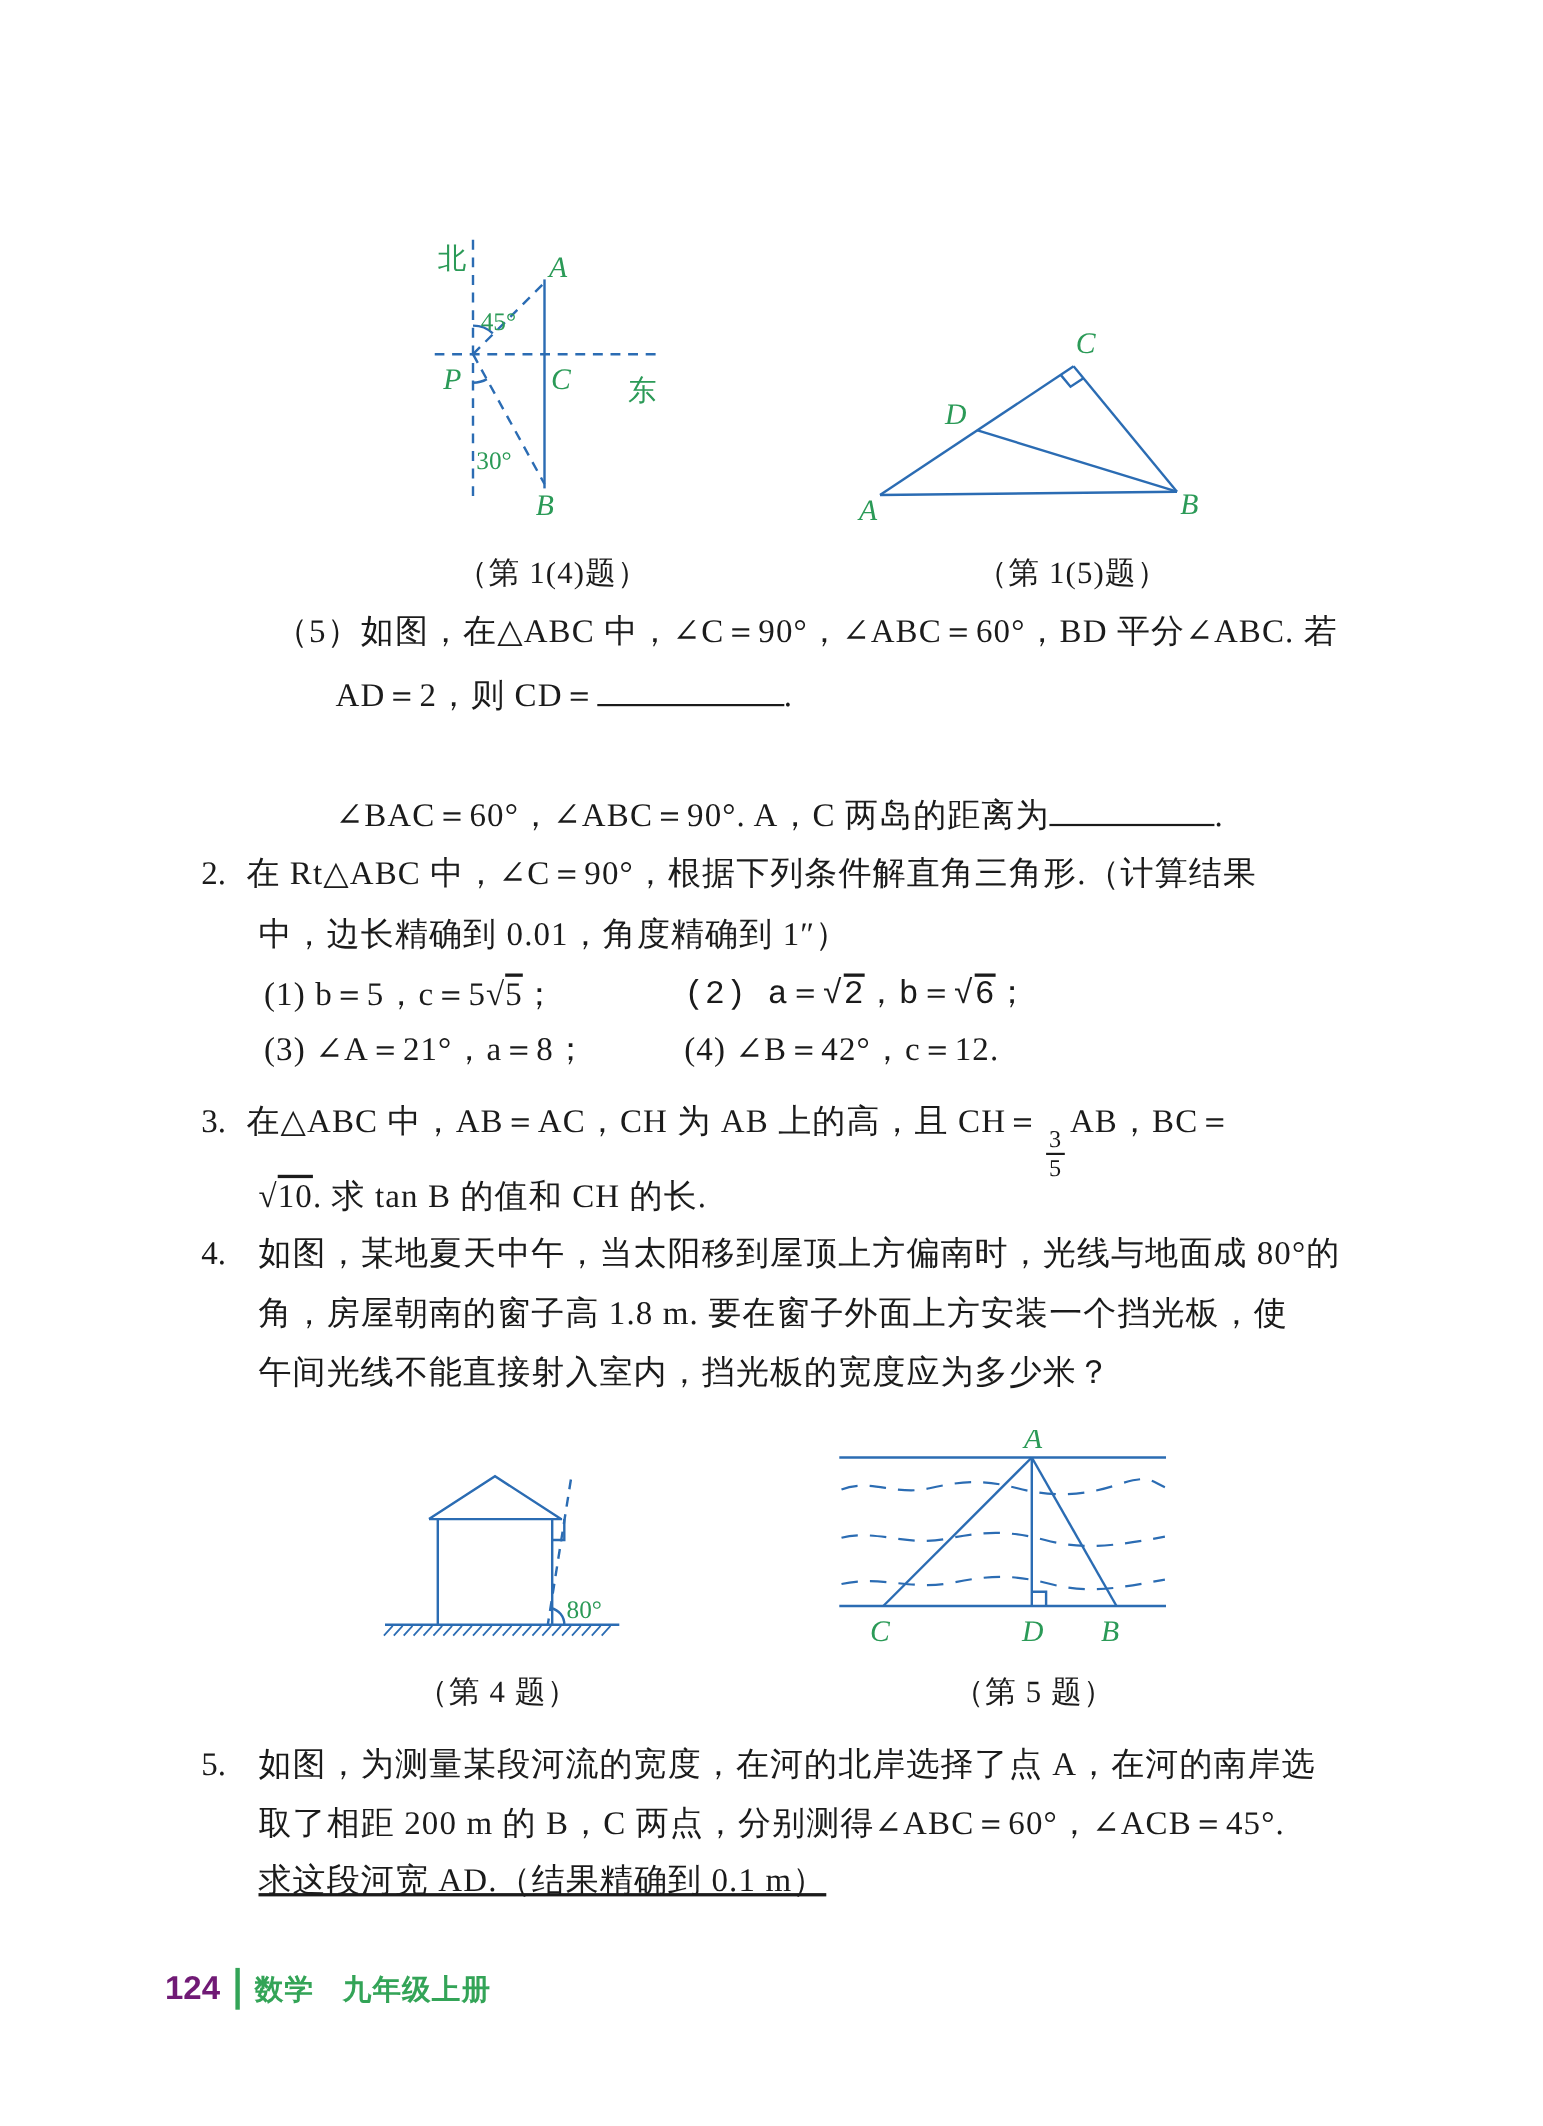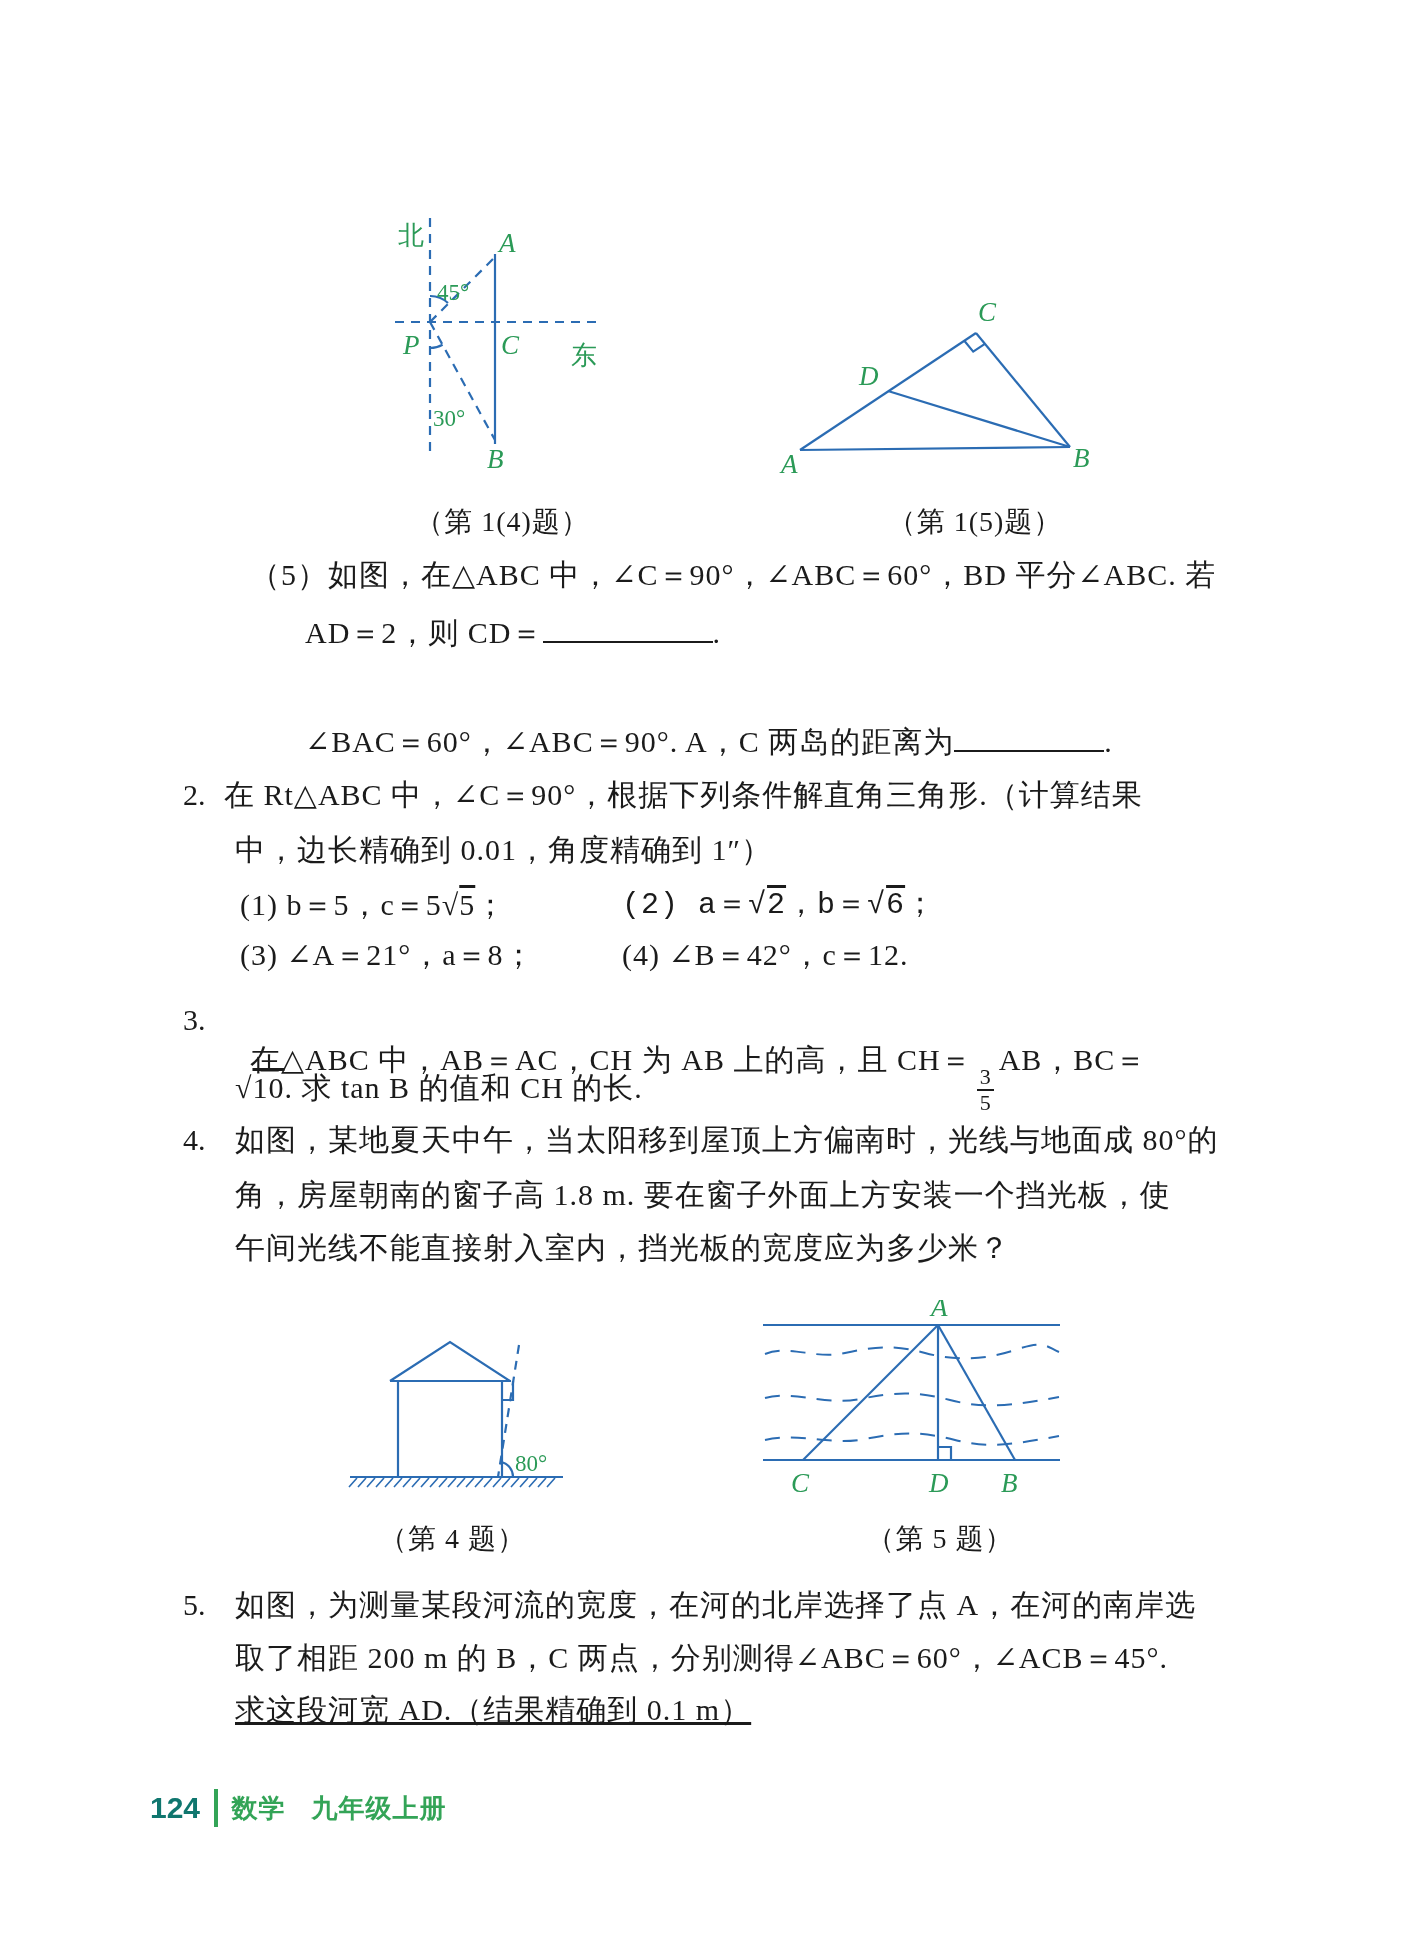--- a/index.html
+++ b/index.html
@@ -19,21 +19,21 @@
   .bl{stroke:var(--line_blue,#2b6cb3);fill:none;stroke-width:2.2;}
   .blt{stroke:var(--line_blue,#2b6cb3);fill:none;stroke-width:1.6;}
   .bld{stroke:var(--line_blue,#2b6cb3);fill:none;stroke-width:2.2;stroke-dasharray:9 7;}
   .blw{stroke:var(--line_blue,#2b6cb3);fill:none;stroke-width:2;stroke-dasharray:15 11;}
   text{font-family:"Liberation Serif","DejaVu Serif",serif;}
   .lbl{fill:var(--label_green,#2b9a57);font-size:27px;font-style:italic;}
   .cjk{fill:var(--label_green,#2b9a57);font-size:26px;}
   .ang{fill:var(--label_green,#2b9a57);font-size:23px;}
   #footer{position:absolute;left:150px;top:1789px;display:flex;align-items:center;
           font-family:"Liberation Sans","DejaVu Sans",sans-serif;}
-  #footer .pageno{font-size:30px;font-weight:bold;color:#0f766e;}
+  #footer .pageno{font-size:30px;font-weight:bold;color:#701a75;}
   #footer .divider{width:3.5px;height:38px;background:var(--footer_green,#33a457);margin:0 14px;}
   #footer .booktitle{font-size:26px;font-weight:bold;color:var(--footer_green,#33a457);letter-spacing:1px;}
   #footer .booktitle .vol{margin-left:26px;}
 </style>
 </head>
 <body>
 
 <div id="page">
 
   <div class="fig" style="left:395px;top:212px;">
@@ -79,21 +79,21 @@
 
   <div class="pnum" style="left:183px;top:775px;">2.</div>
   <div class="tl" style="left:224px;top:775px;"><span>在 Rt△ABC 中，∠C＝90°，根据下列条件解直角三角形.（计算结果</span></div>
   <div class="tl" style="left:235px;top:830px;"><span>中，边长精确到 0.01，角度精确到 1″）</span></div>
   <div class="tl" style="left:240px;top:885px;"><span>(1) b＝5，c＝5</span><span class="sqrt">√<span class="rad">5</span></span><span>；</span></div>
   <div class="tl" style="left:622px;top:885px;font-family:Liberation Mono, monospace;"><span>(2) a＝</span><span class="sqrt">√<span class="rad">2</span></span><span>，b＝</span><span class="sqrt">√<span class="rad">6</span></span><span>；</span></div>
   <div class="tl" style="left:240px;top:935px;"><span>(3) ∠A＝21°，a＝8；</span></div>
   <div class="tl" style="left:622px;top:935px;"><span>(4) ∠B＝42°，c＝12.</span></div>
 
   <div class="pnum" style="left:183px;top:1000px;">3.</div>
-  <div class="tl" style="left:250px;top:1000px;margin-top:40px;"><span>在△ABC 中，AB＝AC，CH 为 AB 上的高，且 CH＝</span><span class="frac">
+  <div class="tl" style="left:224px;top:1000px;"><span>在△ABC 中，AB＝AC，CH 为 AB 上的高，且 CH＝</span><span class="frac">
         <span class="fnum">3</span>
         <span>5</span>
       </span><span>AB，BC＝</span></div>
   <div class="tl" style="left:235px;top:1068px;"><span class="sqrt">√<span class="rad">10</span></span><span>. 求 tan B 的值和 CH 的长.</span></div>
 
   <div class="pnum" style="left:183px;top:1120px;">4.</div>
   <div class="tl" style="left:235px;top:1120px;"><span>如图，某地夏天中午，当太阳移到屋顶上方偏南时，光线与地面成 80°的</span></div>
   <div class="tl" style="left:235px;top:1175px;"><span>角，房屋朝南的窗子高 1.8 m. 要在窗子外面上方安装一个挡光板，使</span></div>
   <div class="tl" style="left:235px;top:1228px;"><span>午间光线不能直接射入室内，挡光板的宽度应为多少米？</span></div>
 

